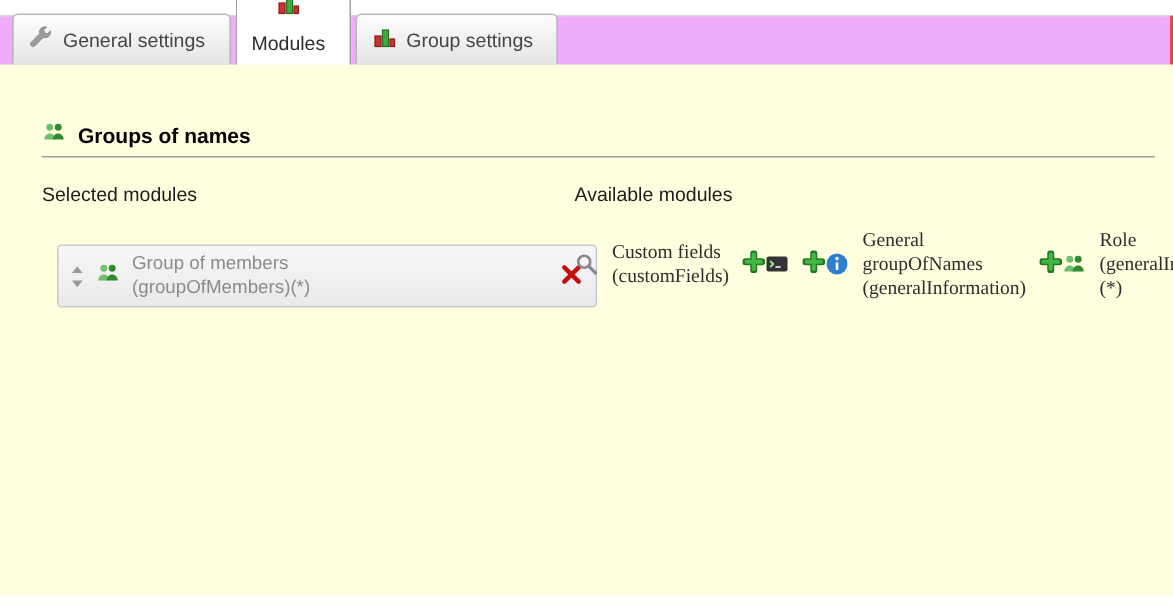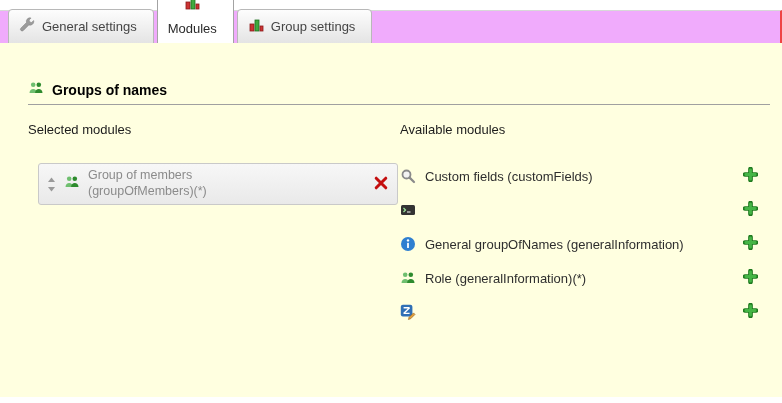--- a/index.html
+++ b/index.html
@@ -54,21 +54,21 @@
   }
   .section-title svg{width:16px;height:16px;}
   .rule{
     position:absolute;top:61px;left:28px;right:12px;
     border-top:1px solid #a0a0a0;height:0;
   }
 
   .col-heading{font-size:13px;color:#1c1c1c;}
 
   .col-left{position:absolute;left:28px;top:79px;width:372px;}
-  .col-right{position:absolute;left:400px;top:79px;width:358px;}
+  .col-right{position:absolute;left:383px;top:79px;width:358px;}
 
   
   .selected-item{
     margin-top:26px;margin-left:10px;
     width:360px;height:42px;box-sizing:border-box;
     background:linear-gradient(#f7f7f7,#e9e9e9);
     border:1px solid #c9c9c9;border-radius:3px;
     display:flex;align-items:center;
     padding:0 8px;gap:8px;
   }
@@ -78,21 +78,21 @@
   .selected-label{
     width:150px;font-size:12.5px;line-height:1.25;color:#8b8b8b;
   }
   .remove-btn{
     margin-left:auto;background:none;border:none;padding:0;cursor:pointer;
     display:flex;align-items:center;
   }
   .remove-btn svg{width:16px;height:16px;}
 
   
-  .avail-list{margin-top:22px;display:flex;flex-direction:column;}
+  .avail-list{margin-top:22px;display:flex;flex-direction:row;font-family:Liberation Serif, serif;}
   .avail-row{display:flex;align-items:center;height:34px;gap:9px;}
   .avail-row .mod-icon{display:flex;align-items:center;}
   .avail-row .mod-icon svg{width:16px;height:16px;}
   .avail-label{font-size:13px;color:#2e2e2e;}
   .add-btn{
     margin-left:auto;background:none;border:none;padding:0;cursor:pointer;
     display:flex;align-items:center;
   }
   .add-btn svg{width:15px;height:15px;}
 </style>

